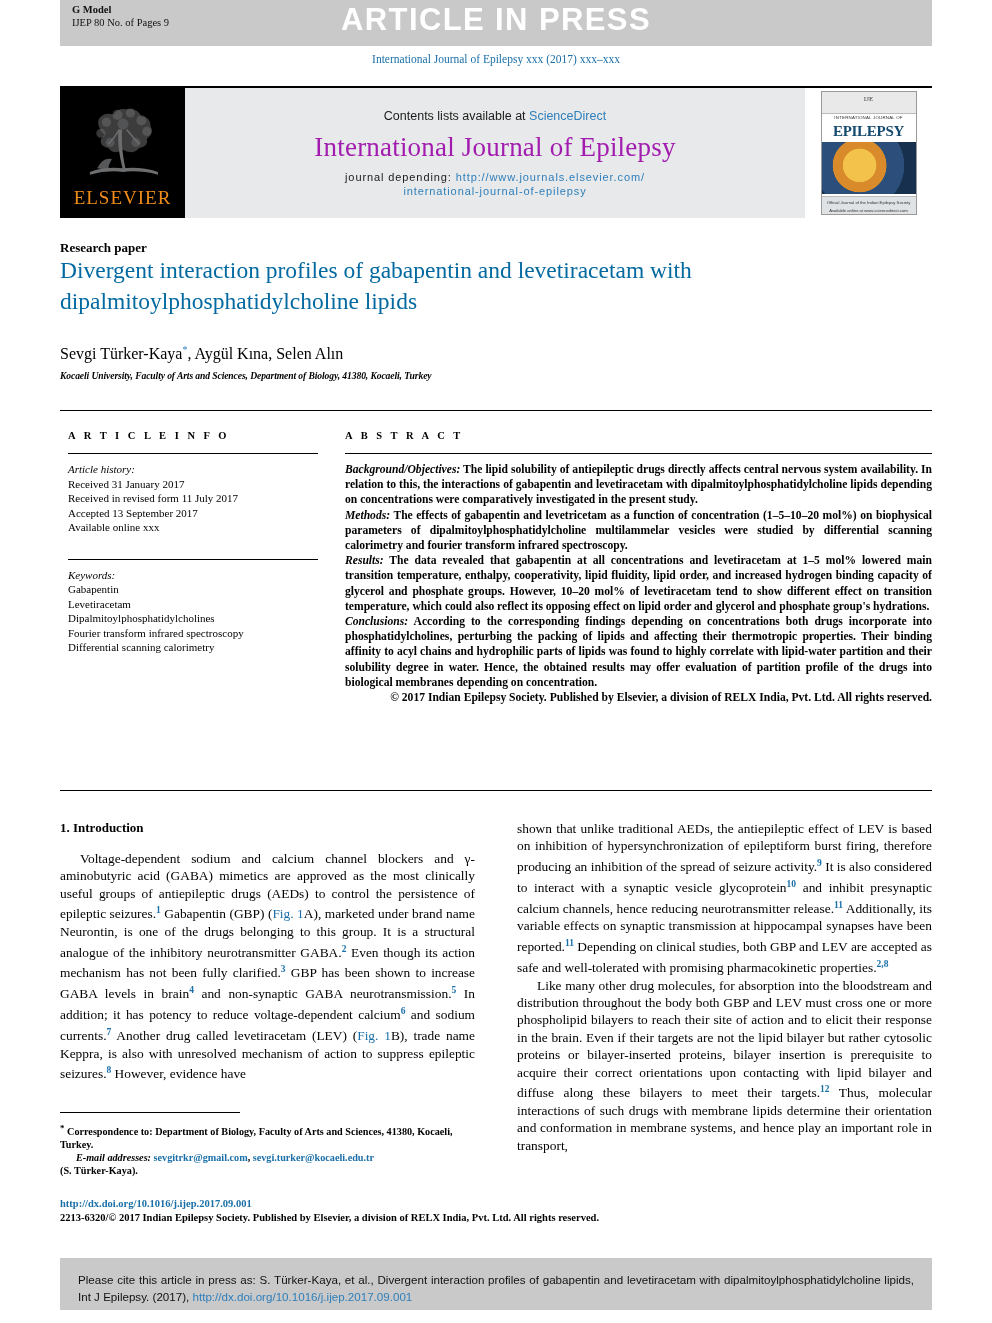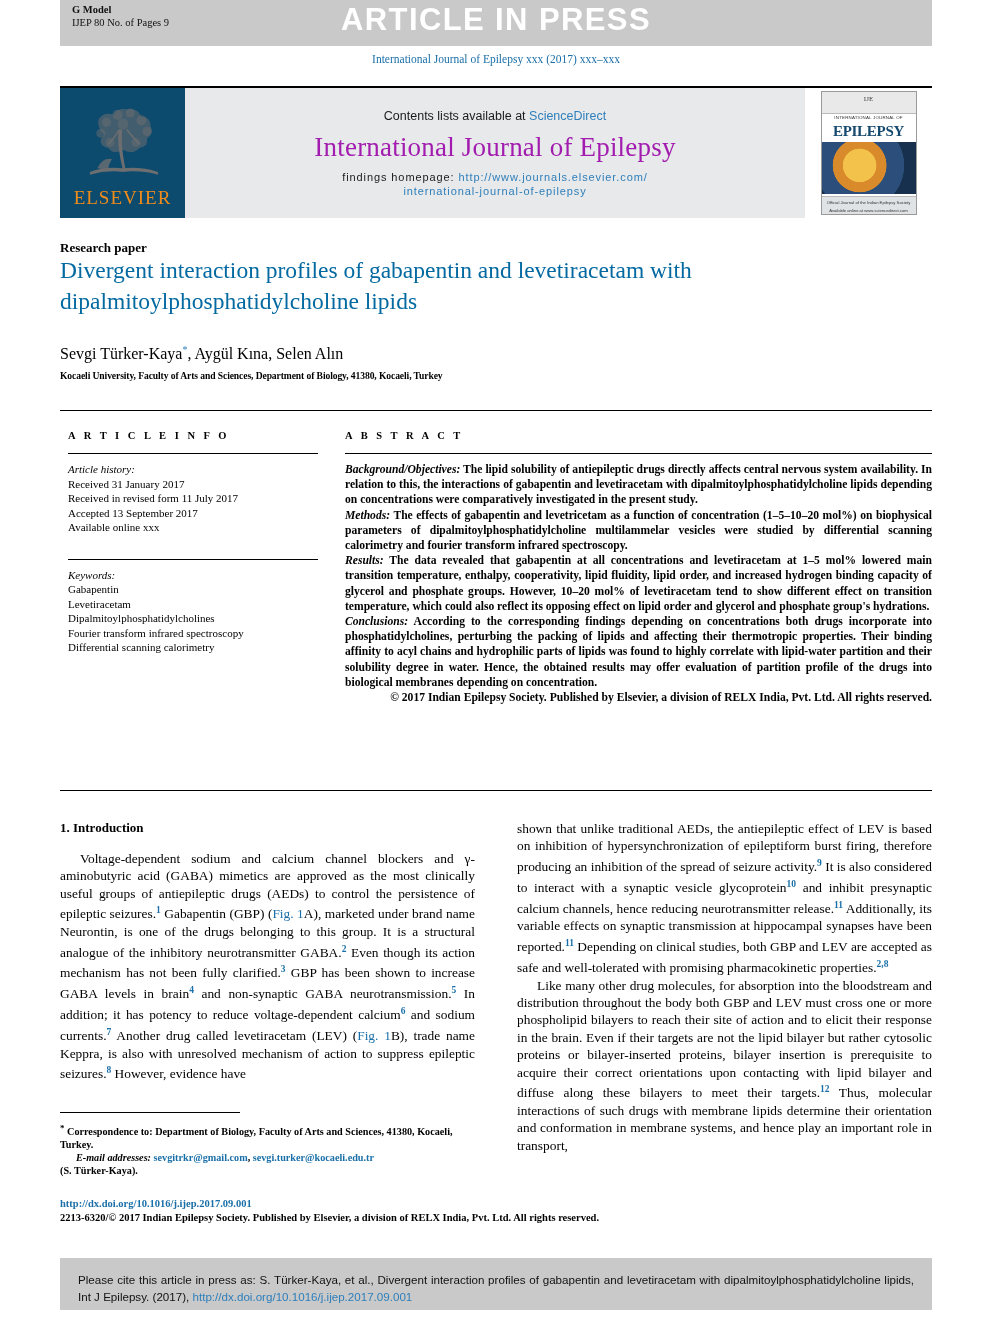--- a/index.html
+++ b/index.html
@@ -46,21 +46,21 @@
   .masthead-rule {
     position: absolute; left: 60px; top: 86px; width: 872px; height: 2px;
     background: #000;
   }
   .masthead {
     position: absolute; left: 60px; top: 88px; width: 872px; height: 130px;
   }
   .mast-left {
     position: absolute; left: 0; top: 0; width: 125px; height: 130px;
     display: flex; flex-direction: column; align-items: center; justify-content: center;
-    background: #0c4a6e;
+    background: #000000;
   }
   .els-tree { width: 92px; height: 88px; }
   .els-word {
     font-family: "Liberation Serif", serif;
     font-size: 19px; letter-spacing: 1px; color: #F08C1A; font-weight: normal;
     margin-top: 1px;
   }
   .mast-center {
     position: absolute; left: 125px; top: 0; width: 620px; height: 130px;
     background: #e8e9ea;
@@ -108,21 +108,21 @@
     font-size: 23.5px; line-height: 31px; font-family: "Liberation Serif", serif;
     color: #0369a1; font-weight: normal;
   }
   .authors {
     position: absolute; left: 60px; top: 344px; width: 830px;
     font-size: 16px; font-family: "Liberation Serif", serif;
   }
   .authors sup { color: #2e7fbb; font-size: 10px; }
   .affil {
     position: absolute; left: 60px; top: 370px; width: 830px;
-    font-size: 9.6px; font-weight: bold; letter-spacing: -0.1px;
+    font-size: 9.6px; font-style: italic; font-weight: bold; letter-spacing: -0.1px;
     font-family: "Liberation Serif", serif;
   }
 
   
   .block-rule-top { position:absolute; left:60px; top:410px; width:872px; height:1px; background:#000; }
   .block-rule-bot { position:absolute; left:60px; top:790px; width:872px; height:1px; background:#000; }
 
   .col-info { position: absolute; left: 68px; top: 430px; width: 250px; }
   .col-abs  { position: absolute; left: 345px; top: 430px; width: 587px; }
 
@@ -230,21 +230,21 @@
       </svg>
       <div class="els-word">ELSEVIER</div>
     </div>
 
     <div class="mast-center">
       <div class="contents-line">
         <span>Contents lists available at </span><a href="#">ScienceDirect</a>
       </div>
       <div class="journal-name">International Journal of Epilepsy</div>
       <div class="homepage">
-        <span>findings homepage: </span><a href="#">http://www.journals.elsevier.com/</a><br>
+        <span>journal depending: </span><a href="#">http://www.journals.elsevier.com/</a><br>
         <a href="#">international-journal-of-epilepsy</a>
       </div>
     </div>
 
     <div class="mast-right">
       <div class="cover">
         <div class="c-top"></div>
         <div class="c-logo">IJE</div>
         <div class="c-sub">INTERNATIONAL JOURNAL OF</div>
         <div class="c-title">EPILEPSY</div>

